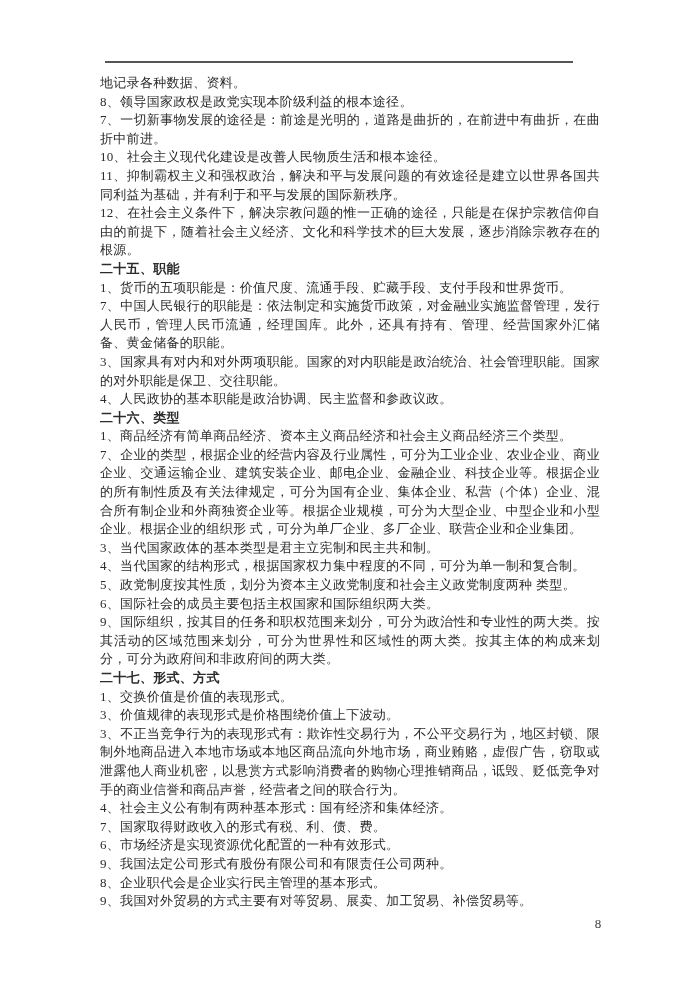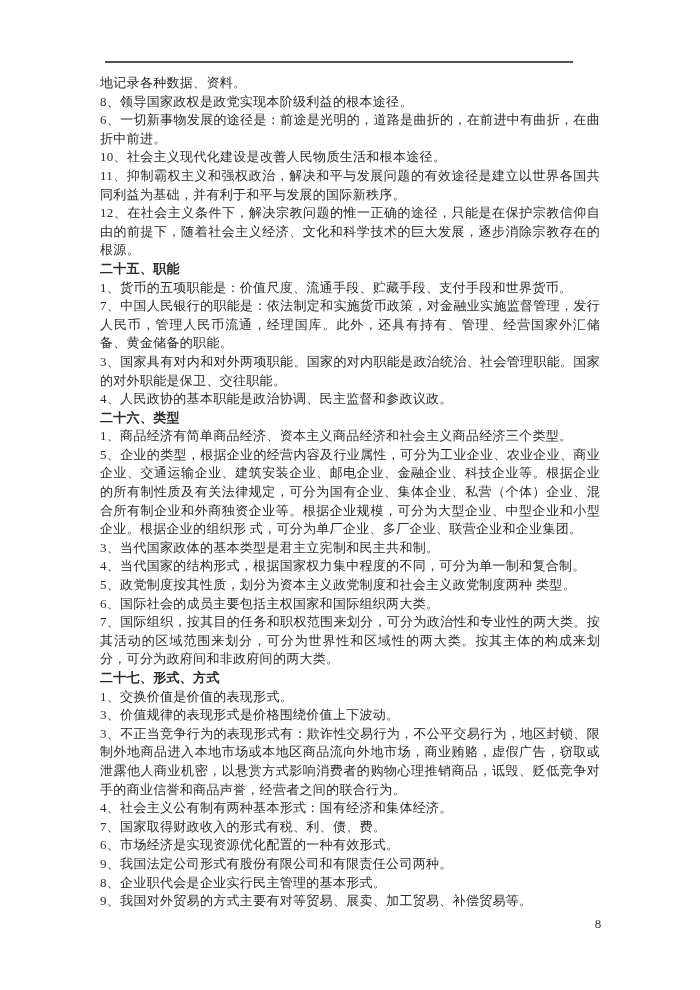--- a/index.html
+++ b/index.html
@@ -58,37 +58,37 @@
 </style>
 </head>
 <body>
 
 <div class="page">
   <div class="header-rule"></div>
   <div class="content">
 
   <p class="para">地记录各种数据、资料。</p>
       <p class="para">8、领导国家政权是政党实现本阶级利益的根本途径。</p>
-      <p class="para">6、一切新事物发展的途径是：前途是光明的，道路是曲折的，在前进中有曲折，在曲折中前进。</p>
+      <p class="para">7、一切新事物发展的途径是：前途是光明的，道路是曲折的，在前进中有曲折，在曲折中前进。</p>
       <p class="para">10、社会主义现代化建设是改善人民物质生活和根本途径。</p>
       <p class="para">11、抑制霸权主义和强权政治，解决和平与发展问题的有效途径是建立以世界各国共同利益为基础，并有利于和平与发展的国际新秩序。</p>
       <p class="para">12、在社会主义条件下，解决宗教问题的惟一正确的途径，只能是在保护宗教信仰自由的前提下，随着社会主义经济、文化和科学技术的巨大发展，逐步消除宗教存在的根源。</p>
       <p class="para heading">二十五、职能</p>
       <p class="para">1、货币的五项职能是：价值尺度、流通手段、贮藏手段、支付手段和世界货币。</p>
       <p class="para">7、中国人民银行的职能是：依法制定和实施货币政策，对金融业实施监督管理，发行人民币，管理人民币流通，经理国库。此外，还具有持有、管理、经营国家外汇储备、黄金储备的职能。</p>
       <p class="para">3、国家具有对内和对外两项职能。国家的对内职能是政治统治、社会管理职能。国家的对外职能是保卫、交往职能。</p>
       <p class="para">4、人民政协的基本职能是政治协调、民主监督和参政议政。</p>
       <p class="para heading">二十六、类型</p>
       <p class="para">1、商品经济有简单商品经济、资本主义商品经济和社会主义商品经济三个类型。</p>
-      <p class="para">5、企业的类型，根据企业的经营内容及行业属性，可分为工业企业、农业企业、商业企业、交通运输企业、建筑安装企业、邮电企业、金融企业、科技企业等。根据企业的所有制性质及有关法律规定，可分为国有企业、集体企业、私营（个体）企业、混合所有制企业和外商独资企业等。根据企业规模，可分为大型企业、中型企业和小型企业。根据企业的组织形 式，可分为单厂企业、多厂企业、联营企业和企业集团。</p>
+      <p class="para">7、企业的类型，根据企业的经营内容及行业属性，可分为工业企业、农业企业、商业企业、交通运输企业、建筑安装企业、邮电企业、金融企业、科技企业等。根据企业的所有制性质及有关法律规定，可分为国有企业、集体企业、私营（个体）企业、混合所有制企业和外商独资企业等。根据企业规模，可分为大型企业、中型企业和小型企业。根据企业的组织形 式，可分为单厂企业、多厂企业、联营企业和企业集团。</p>
       <p class="para">3、当代国家政体的基本类型是君主立宪制和民主共和制。</p>
       <p class="para">4、当代国家的结构形式，根据国家权力集中程度的不同，可分为单一制和复合制。</p>
       <p class="para">5、政党制度按其性质，划分为资本主义政党制度和社会主义政党制度两种 类型。</p>
       <p class="para">6、国际社会的成员主要包括主权国家和国际组织两大类。</p>
-      <p class="para">7、国际组织，按其目的任务和职权范围来划分，可分为政治性和专业性的两大类。按其活动的区域范围来划分，可分为世界性和区域性的两大类。按其主体的构成来划分，可分为政府间和非政府间的两大类。</p>
+      <p class="para">9、国际组织，按其目的任务和职权范围来划分，可分为政治性和专业性的两大类。按其活动的区域范围来划分，可分为世界性和区域性的两大类。按其主体的构成来划分，可分为政府间和非政府间的两大类。</p>
       <p class="para heading">二十七、形式、方式</p>
       <p class="para">1、交换价值是价值的表现形式。</p>
       <p class="para">3、价值规律的表现形式是价格围绕价值上下波动。</p>
       <p class="para">3、不正当竞争行为的表现形式有：欺诈性交易行为，不公平交易行为，地区封锁、限制外地商品进入本地市场或本地区商品流向外地市场，商业贿赂，虚假广告，窃取或泄露他人商业机密，以悬赏方式影响消费者的购物心理推销商品，诋毁、贬低竞争对手的商业信誉和商品声誉，经营者之间的联合行为。</p>
       <p class="para">4、社会主义公有制有两种基本形式：国有经济和集体经济。</p>
       <p class="para">7、国家取得财政收入的形式有税、利、债、费。</p>
       <p class="para">6、市场经济是实现资源优化配置的一种有效形式。</p>
       <p class="para">9、我国法定公司形式有股份有限公司和有限责任公司两种。</p>
       <p class="para">8、企业职代会是企业实行民主管理的基本形式。</p>
       <p class="para">9、我国对外贸易的方式主要有对等贸易、展卖、加工贸易、补偿贸易等。</p>

